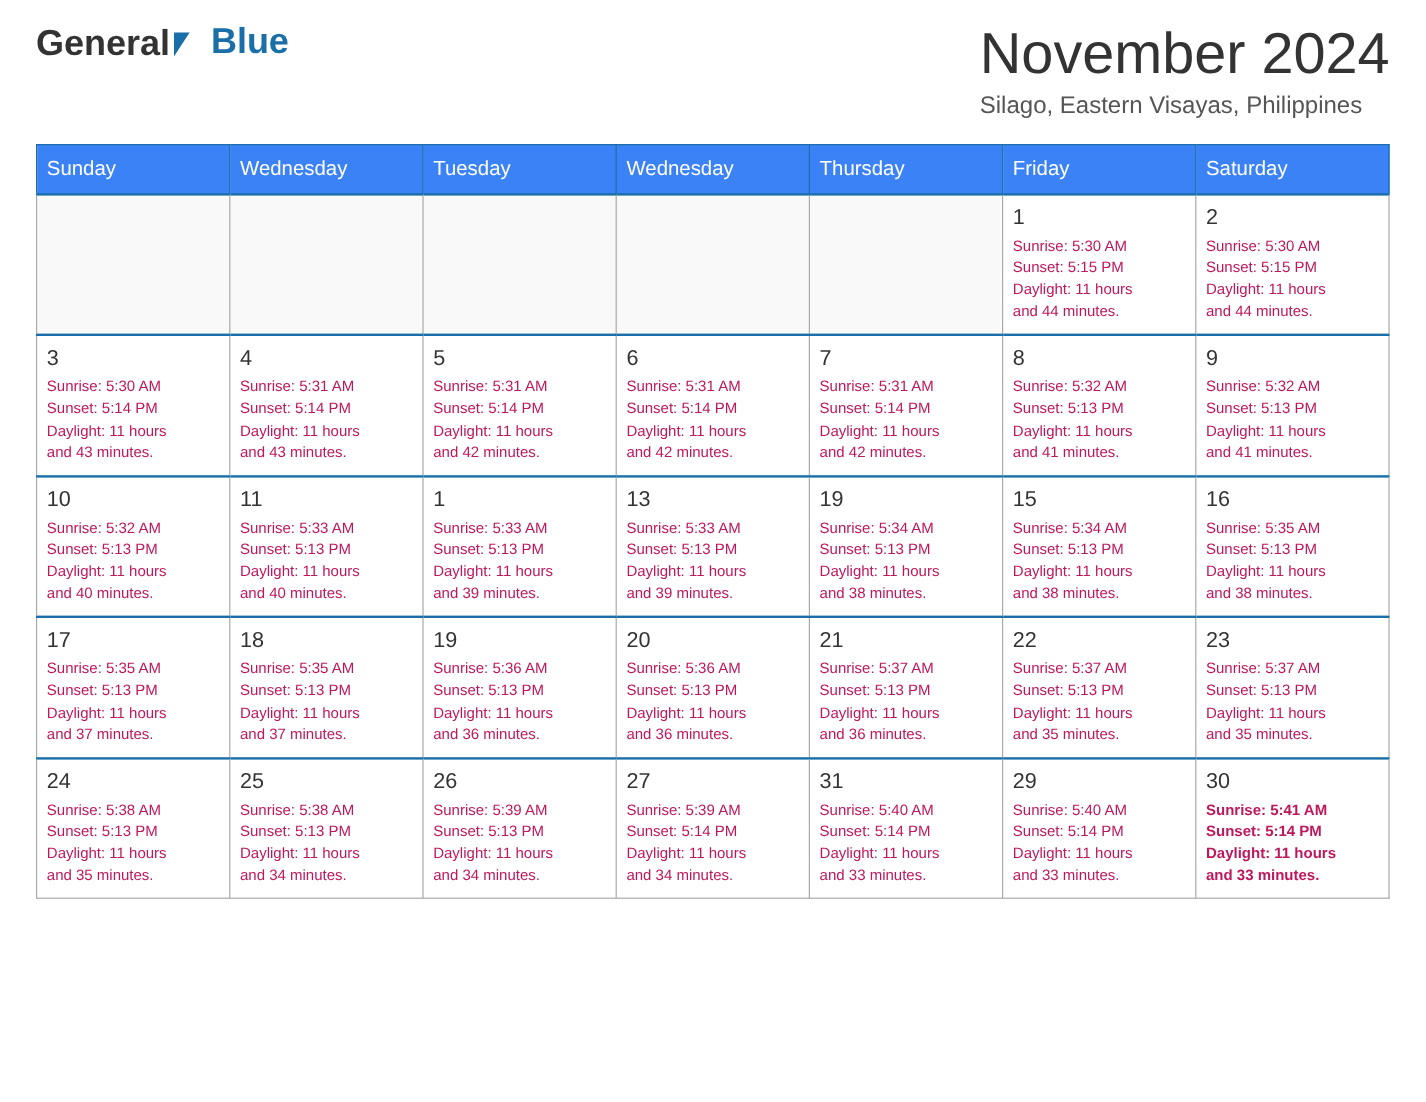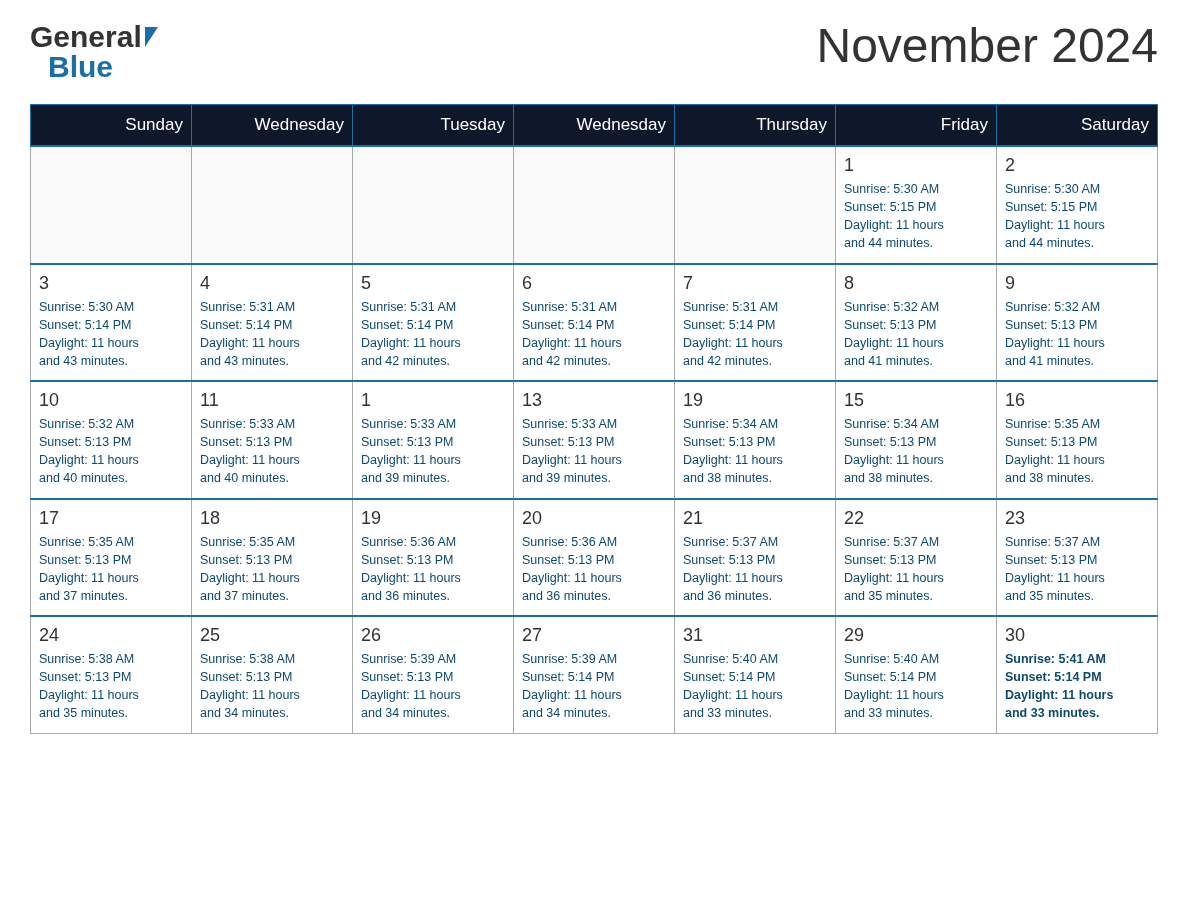--- a/index.html
+++ b/index.html
@@ -29,59 +29,59 @@
       font-size: 20px;
       color: #555;
       margin-top: 4px;
     }
     .calendar-table {
       width: 100%;
       border-collapse: collapse;
       border: 1px solid #999;
     }
     .calendar-table th {
-      background-color: #0f172a;
+      background-color: #3b82f6;
       color: #fff;
       padding: 10px 8px;
-      text-align: right;
+      text-align: left;
       font-size: 17px;
       font-weight: normal;
       border: 1px solid #1a6fa8;
     }
     .calendar-table td {
       vertical-align: top;
       padding: 8px 8px 10px 8px;
       border: 1px solid #aaa;
       width: 14.28%;
       min-height: 100px;
     }
     .day-number {
       font-size: 18px;
       color: #333;
       font-weight: normal;
       margin-bottom: 4px;
     }
     .day-info {
       font-size: 12.5px;
-      color: #0c4a6e;
+      color: #be185d;
       line-height: 1.45;
     }
     .empty-cell {
       background: #f9f9f9;
     }
     tr.week-row td {
       border-top: 2px solid #1a6fa8;
     }
     .logo-wrapper {
       display: flex;
       align-items: center;
     }
     .logo-block {
       display: flex;
-      flex-direction: column;
+      flex-direction: row;
     }
     .logo-row1 {
       display: flex;
       align-items: center;
     }
     .logo-row2 {
       display: flex;
       align-items: center;
       margin-top: -4px;
       padding-left: 2px;
@@ -97,20 +97,21 @@
         <span style="font-size:30px;font-weight:bold;color:#333;font-family:Arial,sans-serif;">General</span>
         <span style="display:inline-block;width:0;height:0;border-left:0px solid transparent;border-right:13px solid transparent;border-top:20px solid #1a6fa8;margin:0 0 0 3px;vertical-align:middle;"></span>
       </div>
       <div class="logo-row2">
         <span style="font-size:30px;font-weight:bold;color:#1a6fa8;font-family:Arial,sans-serif;margin-left:16px;">Blue</span>
       </div>
     </div>
   </div>
   <div class="title-section">
     <div class="month-title">November 2024</div>
+    <div class="subtitle">Silago, Eastern Visayas, Philippines</div>
   </div>
 </div>
 
 <table class="calendar-table">
   <thead>
     <tr>
     <th>Sunday</th>
         <th>Wednesday</th>
         <th>Tuesday</th>
         <th>Wednesday</th>

